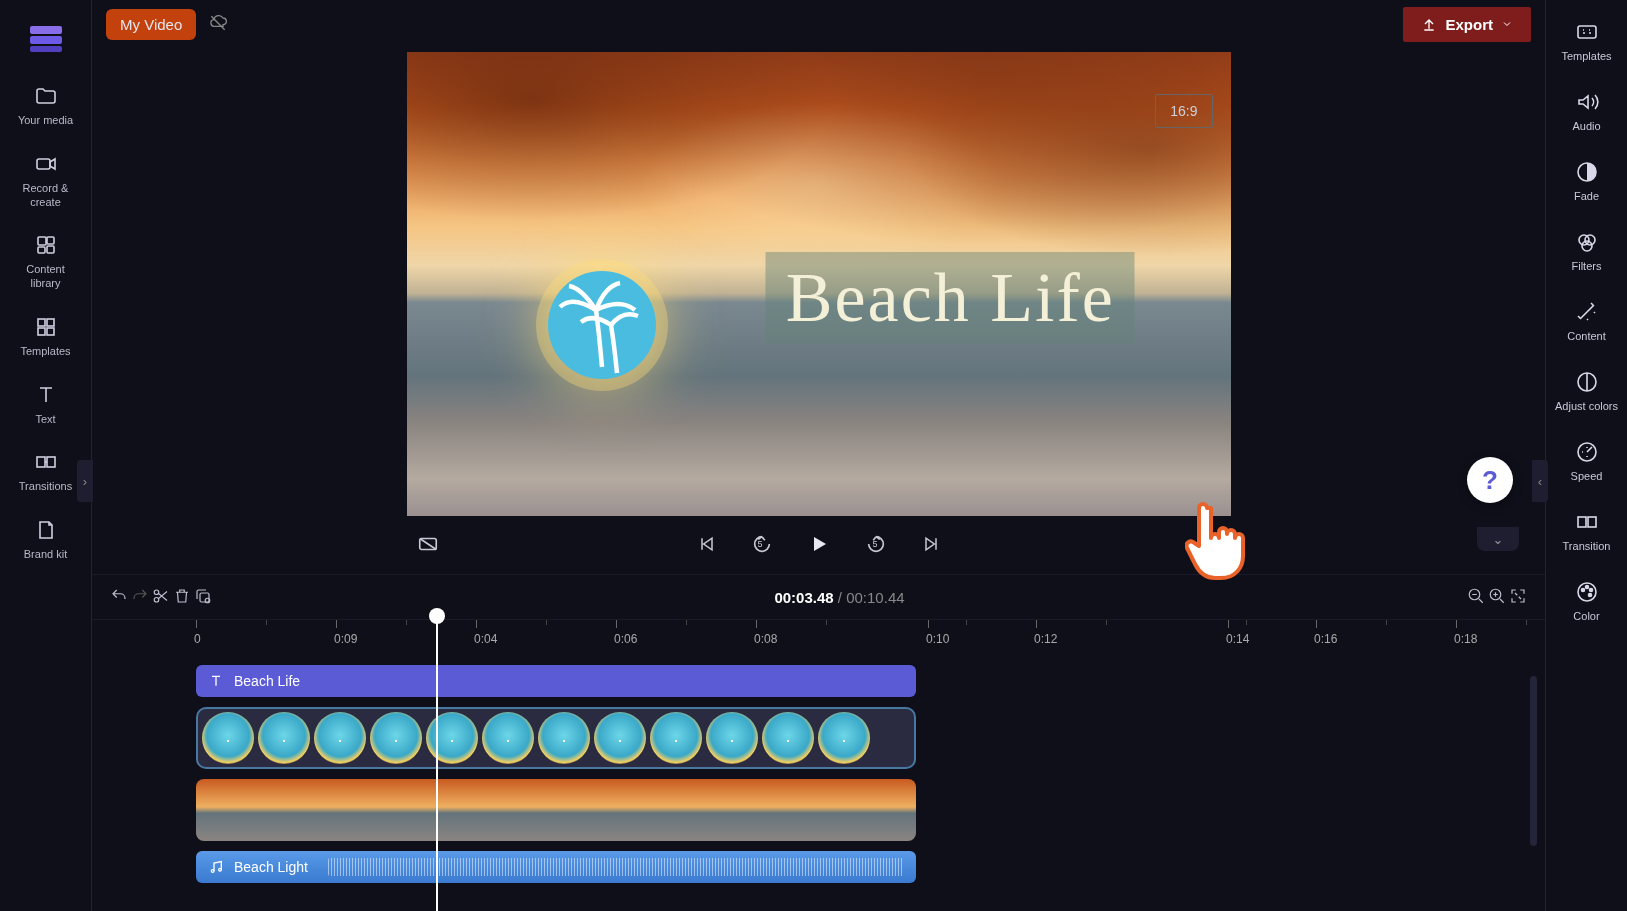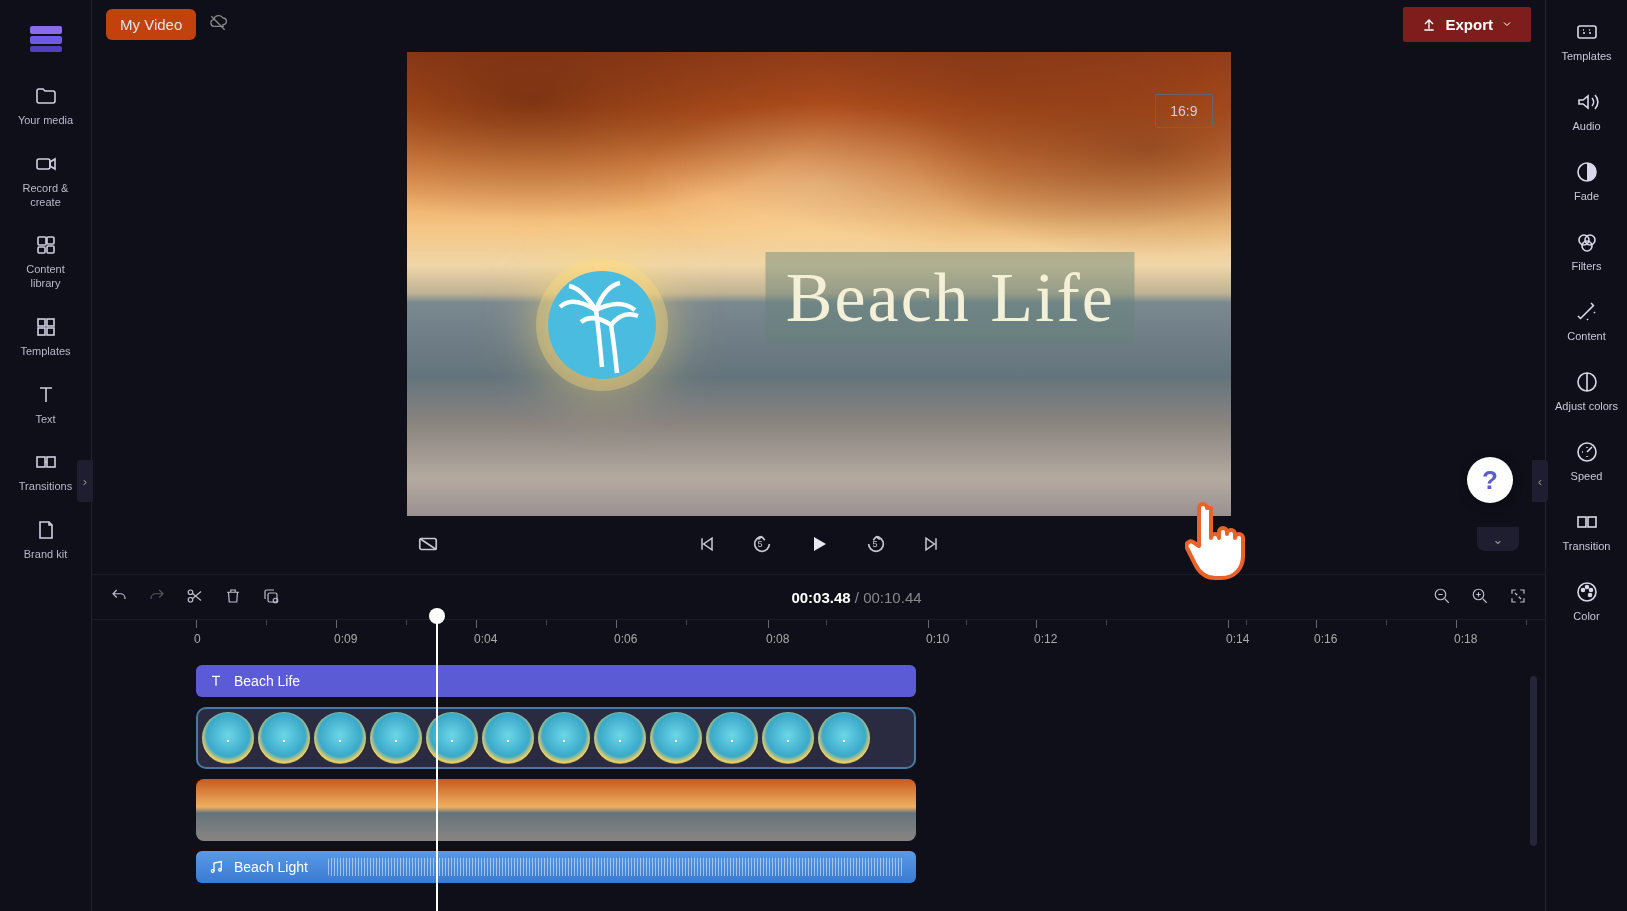--- a/index.html
+++ b/index.html
@@ -139,21 +139,21 @@
   .playback .pb-left { position:absolute; left:10px; }
   .playback .pb-right { position:absolute; right:6px; }
   .playback svg { stroke:#c8c8d4; fill:none; stroke-width:1.8; }
   .play-btn svg { fill:#e8e8f0; stroke:none; }
 
   
   .tlbar {
     height: 48px;
     display:flex; align-items:center;
     padding: 0 18px;
-    gap: 20px;
+    gap: 3px;
     color:#bcbccc;
     border-top:1px solid #1a1a28;
   }
   .tlbar svg { stroke:#bcbccc; fill:none; stroke-width:1.6; }
   .tlbar .disabled svg { stroke:#555; }
   .timecode { flex:1; text-align:center; font-size:15px; font-family: "Segoe UI", sans-serif; }
   .timecode .cur { color:#fff; font-weight:600; }
   .timecode .dur { color:#888; }
 
   
@@ -463,21 +463,21 @@
     <div class="ruler-track" id="ruler-track">
       <div class="playhead" style="left:240px;"></div>
     <div class="rtick" style="left: 0px;"><span>0</span></div>
         <div class="rtick minor" style="left: 70px;"></div>
         <div class="rtick" style="left: 140px;"><span>0:09</span></div>
         <div class="rtick minor" style="left: 210px;"></div>
         <div class="rtick" style="left: 280px;"><span>0:04</span></div>
         <div class="rtick minor" style="left: 350px;"></div>
         <div class="rtick" style="left: 420px;"><span>0:06</span></div>
         <div class="rtick minor" style="left: 490px;"></div>
-        <div class="rtick" style="left: 572px;"><span>0:08</span></div>
+        <div class="rtick" style="left: 560px;"><span>0:08</span></div>
         <div class="rtick minor" style="left: 630px;"></div>
         <div class="rtick" style="left: 732px;"><span>0:10</span></div>
         <div class="rtick minor" style="left: 770px;"></div>
         <div class="rtick" style="left: 840px;"><span>0:12</span></div>
         <div class="rtick minor" style="left: 910px;"></div>
         <div class="rtick" style="left: 1032px;"><span>0:14</span></div>
         <div class="rtick minor" style="left: 1050px;"></div>
         <div class="rtick" style="left: 1120px;"><span>0:16</span></div>
         <div class="rtick minor" style="left: 1190px;"></div>
         <div class="rtick" style="left: 1260px;"><span>0:18</span></div>

